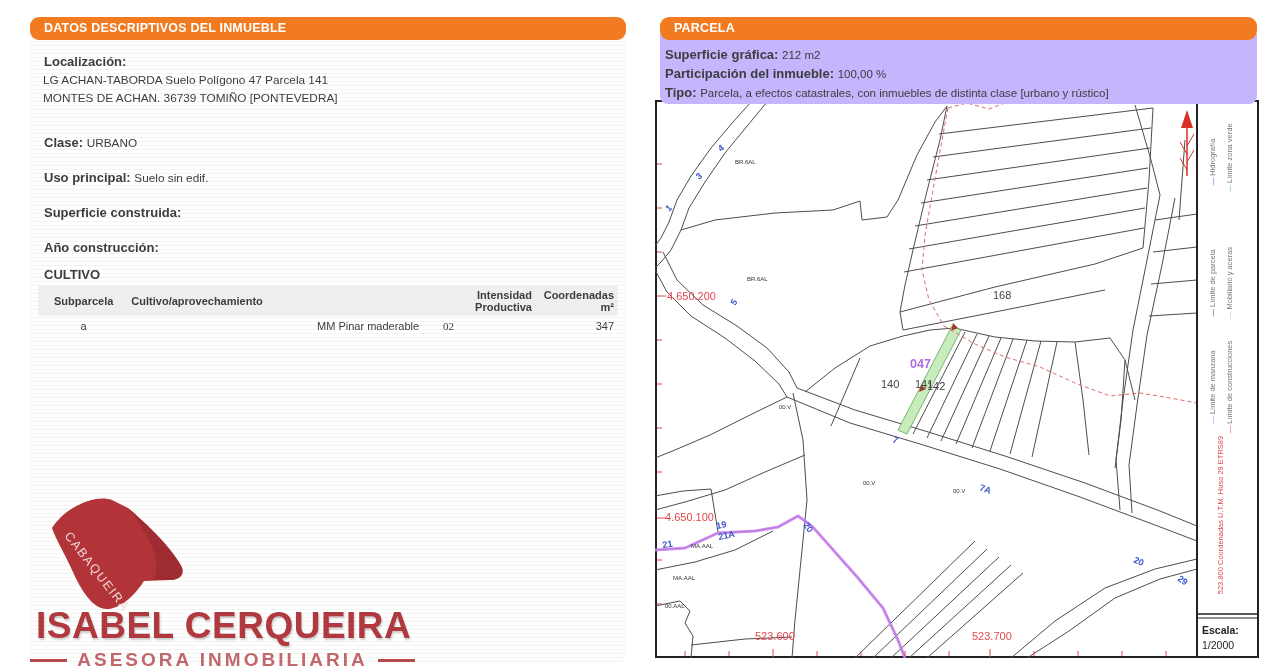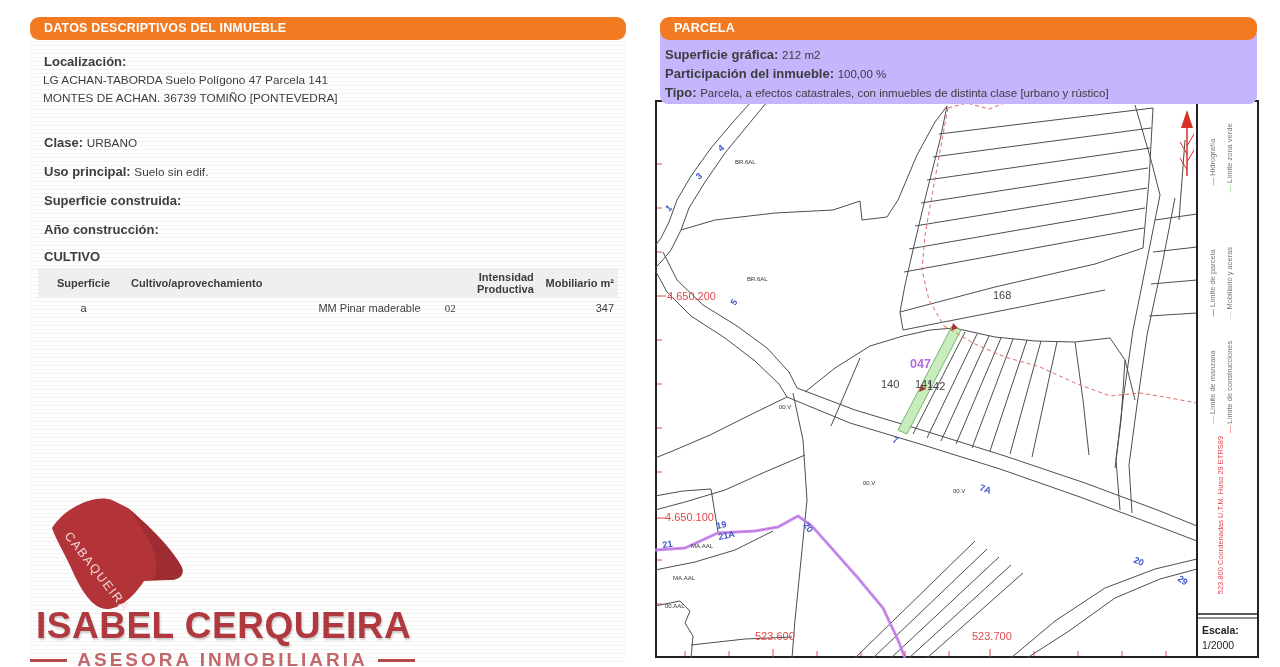--- a/index.html
+++ b/index.html
@@ -14,21 +14,21 @@
     border-radius:0 0 8px 8px; z-index:1; }
   .stripes { background:repeating-linear-gradient(to bottom,
       #ffffff 0px, #ffffff 3px, #f3f3f2 3px, #f3f3f2 4px); }
 
   #left-panel { left:30px; width:596px; }
   #left-body { height:629px; }
   .blk { padding-left:14px; }
   .lbl { font-weight:bold; font-size:13px; }
   .val { font-size:11.5px; }
   .line { font-size:11.8px; padding-left:13px; margin-top:4px; }
-  .fieldrow { padding-left:14px; margin-top:14px; font-size:13px; }
+  .fieldrow { padding-left:14px; margin-top:20px; font-size:13px; }
   .fieldrow .val { font-size:11.8px; }
 
   table.cultivo { width:580px; margin:4px 0 0 8px; border-collapse:collapse; }
   table.cultivo th { background:#efefee; font-size:11px; font-weight:bold;
     padding:3px 2px; }
   table.cultivo td { font-size:11px; padding:4px 2px; }
   .c1 { width:95px; text-align:center; }
   .c2 { width:312px; text-align:right; }
   .c3 { width:118px; text-align:center; }
   .c4 { width:85px; text-align:right; padding-right:4px !important; }
@@ -84,24 +84,24 @@
       <span class="lbl">Año construcción:</span>
       <span class="val"></span>
     </div>
 
     <div class="blk" style="margin-top:12px;">
       <div class="lbl">CULTIVO</div>
     </div>
     <table class="cultivo">
       <thead>
         <tr>
-          <th class="c1">Superficie</th>
+          <th class="c1">Subparcela</th>
           <th class="c2">Cultivo/aprovechamiento</th>
           <th class="c3">Intensidad Productiva</th>
-          <th class="c4">Mobiliario m²</th>
+          <th class="c4">Coordenadas m²</th>
         </tr>
       </thead>
       <tbody>
         <tr>
           <td class="c1">a</td>
           <td class="c2">MM Pinar maderable</td>
           <td class="c3" style="text-align:center;padding-right:60px;font-family:Liberation Serif, serif;">02</td>
           <td class="c4">347</td>
         </tr>
       </tbody>

